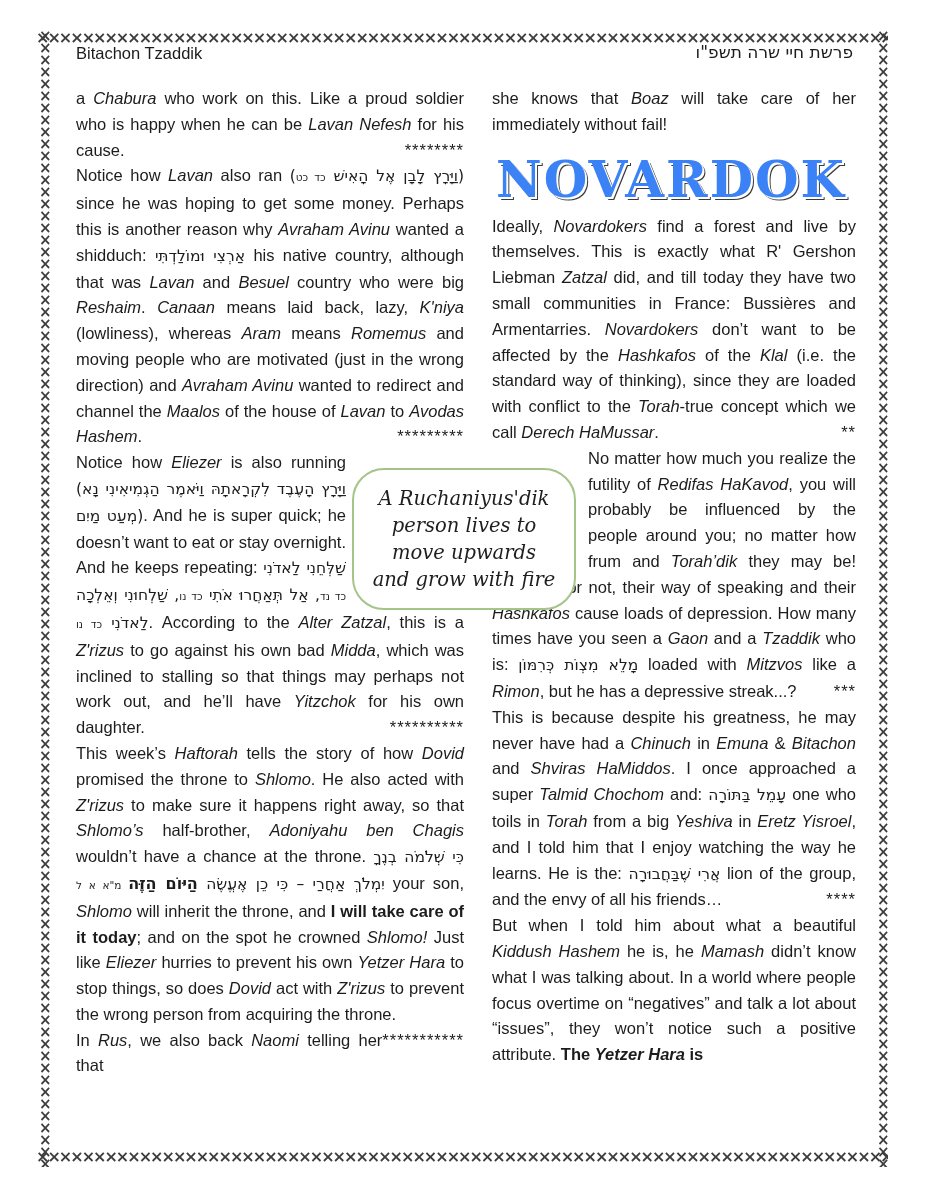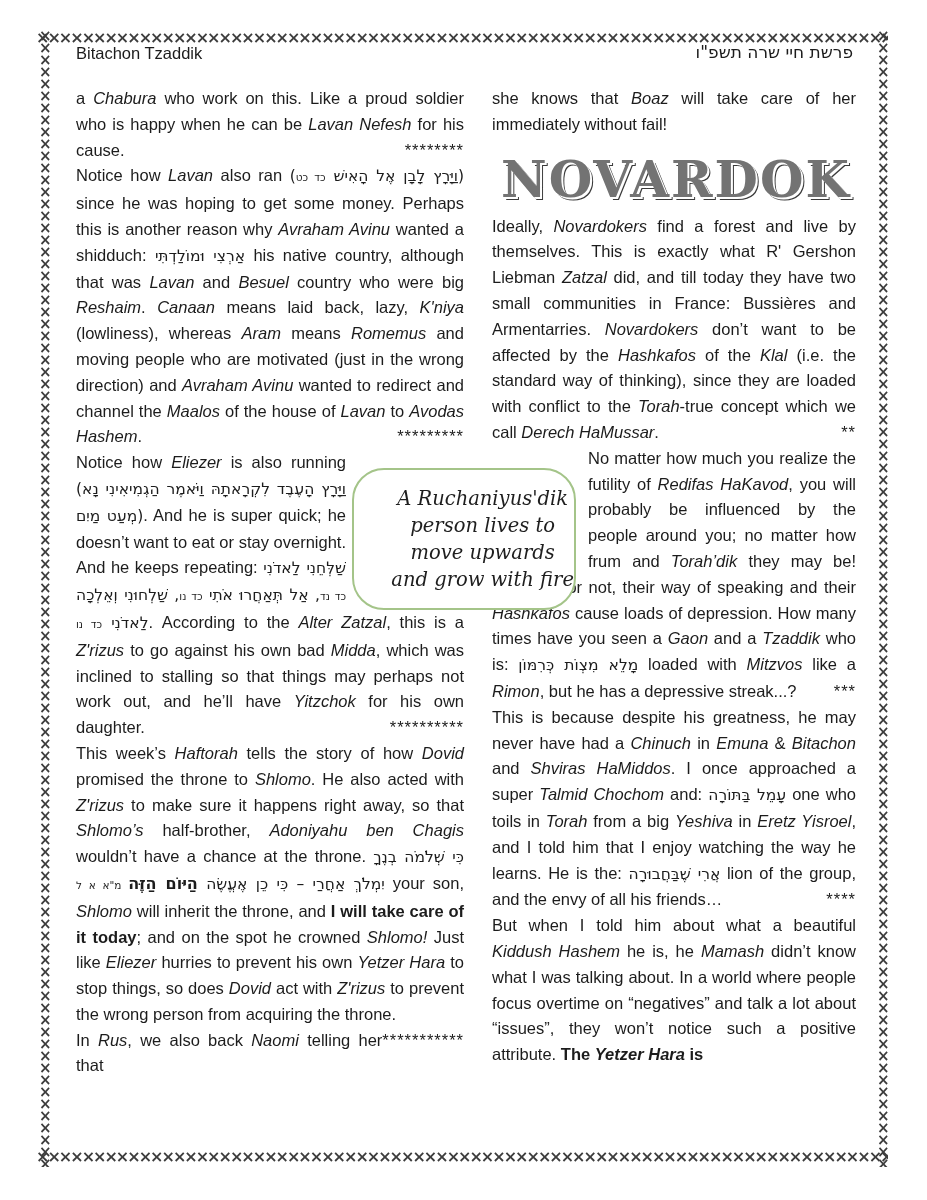--- a/index.html
+++ b/index.html
@@ -36,30 +36,30 @@
   .bi { font-weight:bold; font-style:italic; }
   .he  { font-family:"DejaVu Sans", sans-serif; font-size:15.5px; }
   .hebd{ font-family:"DejaVu Sans", sans-serif; font-size:16px; font-weight:bold; }
   .hes { font-family:"DejaVu Sans", sans-serif; font-size:10.5px; }
   .stars { float:right; letter-spacing:1px; }
   .sp-r { float:right; width:118px; height:140px; }
   .sp-l { float:left;  width:96px;  height:120px; }
 
   .nov-title {
     font-family:"DejaVu Serif", serif; font-weight:bold; font-size:50px;
-    letter-spacing:2px; line-height:60px; text-align:center; margin:12px 0 4px 4px;
-    color:#737373; white-space:nowrap;
+    letter-spacing:2px; line-height:60px; text-align:left; margin:12px 0 4px 4px;
+    color:#3b82f6; white-space:nowrap;
     text-shadow: 2px 2px 0 #ffffff, 3px 3px 0 #3a3a3a;
   }
   .nov-sub { text-align:center; font-size:16.5px; line-height:25.8px; margin:0; }
 
   .callout {
     position:absolute; left:352px; top:468px; width:224px; height:142px;
     background:#ffffff; border:2px solid #a4c489; border-radius:32px;
-    display:flex; align-items:center; justify-content:flex-end; z-index:5;
+    display:flex; align-items:center; justify-content:center; z-index:5;
     box-sizing:border-box;
   }
   .callout-text {
     font-family:"DejaVu Serif", serif; font-style:italic; font-size:19.5px;
     line-height:27px; text-align:center; white-space:pre-line; color:#1e1e1e;
   }
   .pgnum { position:absolute; left:0; top:1098px; width:100%; text-align:center;
            font-size:16px; }
 </style>
 </head>

